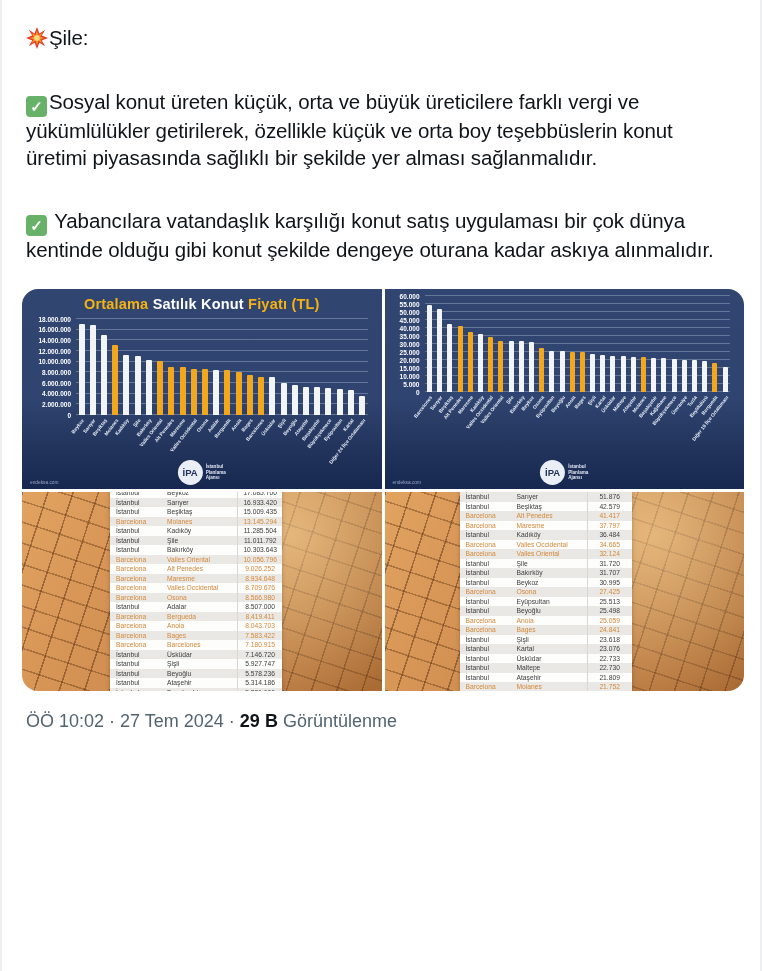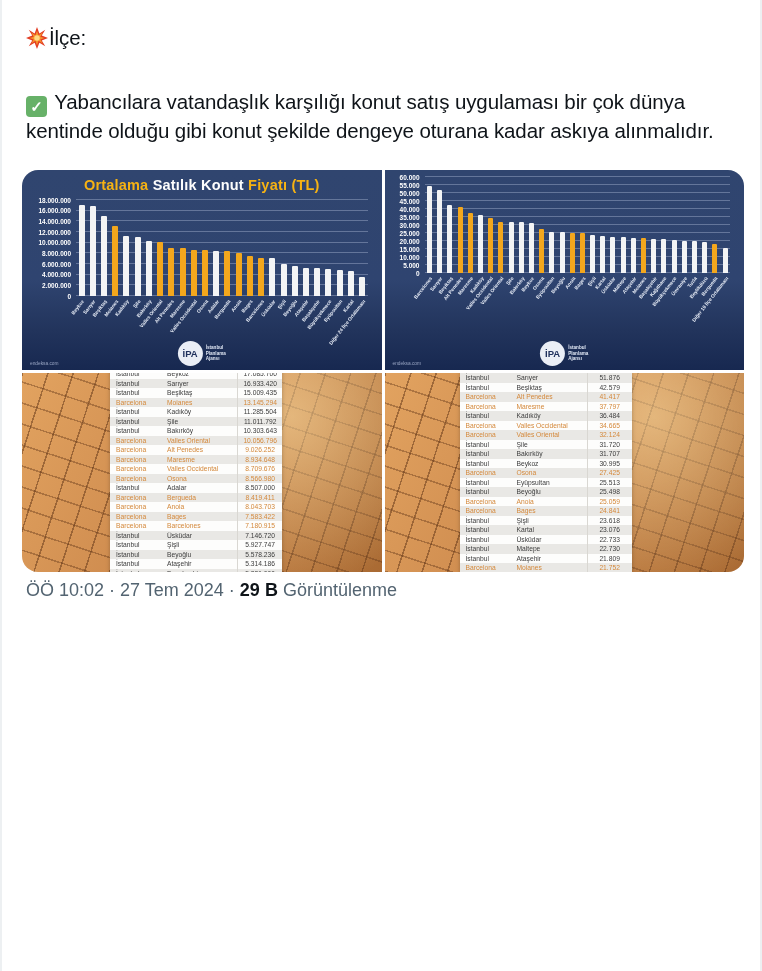--- a/index.html
+++ b/index.html
@@ -53,36 +53,37 @@
       linear-gradient(120deg,#e2a360 0%,#cf8c4f 45%,#a96a33 100%);}
   .ptable{position:absolute;width:172px;background:#fff;font-size:6.7px;box-shadow:0 0 4px rgba(0,0,0,.25);}
   .ptable.sale{left:88px;top:-4px;} .ptable.rent{left:75px;top:0;}
   .trow{display:grid;grid-template-columns:32% 42% 26%;align-items:center;color:#3c3c3c;}
   .sale .trow{height:9.5px;} .rent .trow{height:9.5px;}
   .trow.odd{background:#fdfdfc;} .trow.even{background:#e9e8e5;}
   .trow.bcn{color:#d4883a;}
   .trow .c0{padding-left:6px;} .trow .c1{padding-left:2px;}
   .trow .c2{text-align:center;border-left:1px solid #d9d7d2;height:100%;display:flex;align-items:center;justify-content:center;}
 
-  .footer{padding:8px 24px 0 24px;font-size:18px;color:#536471;}
+  .footer{padding:20px 24px 0 24px;font-size:18px;color:#536471;}
   .footer b{color:#0f1419;font-weight:bold;}
 </style>
 </head>
 <body>
 
 <div class="page">
   <div class="content">
 
     <p class="para title"><span class="burst"><svg viewBox="0 0 24 24" width="22" height="22">
             <polygon points="12,0 14.6,7 21,3 17.2,9.4 24,12 17.2,14.6 21,21 14.6,17.2 12,24 9.4,17.2 3,21 6.8,14.6 0,12 6.8,9.4 3,3 9.4,7" fill="#e23d24"></polygon>
             <polygon points="12,4 13.7,8.9 18.3,6.1 15.6,10.5 20,12 15.6,13.5 18.3,17.9 13.7,15.1 12,20 10.3,15.1 5.7,17.9 8.4,13.5 4,12 8.4,10.5 5.7,6.1 10.3,8.9" fill="#f79329"></polygon>
             <circle cx="12" cy="12" r="3" fill="#ffd983"></circle>
-          </svg></span><span>İlçe:</span></p>
-
-
+          </svg></span><span>Şile:</span></p>
+
+
+    <p class="para"><span class="check">✓</span><span>Sosyal konut üreten küçük, orta ve büyük üreticilere farklı vergi ve yükümlülükler getirilerek, özellikle küçük ve orta boy teşebbüslerin konut üretimi piyasasında sağlıklı bir şekilde yer alması sağlanmalıdır.</span></p>
 
 
     <p class="para" style="margin-bottom:0;"><span class="check">✓</span><span> Yabancılara vatandaşlık karşılığı konut satış uygulaması bir çok dünya kentinde olduğu gibi konut şekilde dengeye oturana kadar askıya alınmalıdır.</span></p>
   </div>
 
   <div class="media">
 
     <div class="tile chart c0">
       <div class="ctitle"><span class="t-accent">Ortalama </span><span class="t-white">Satılık Konut </span><span class="t-accent">Fiyatı (TL)</span></div>
       <div class="cbody">

